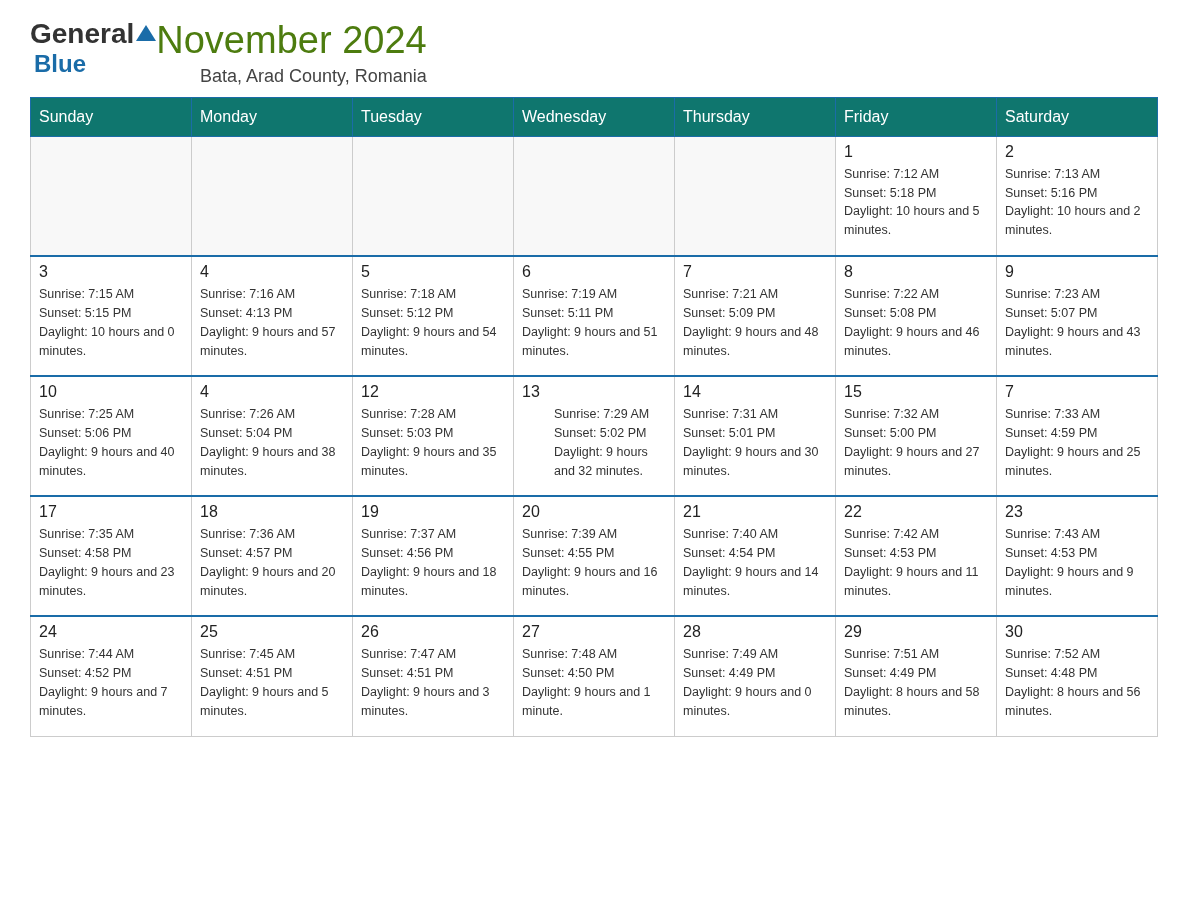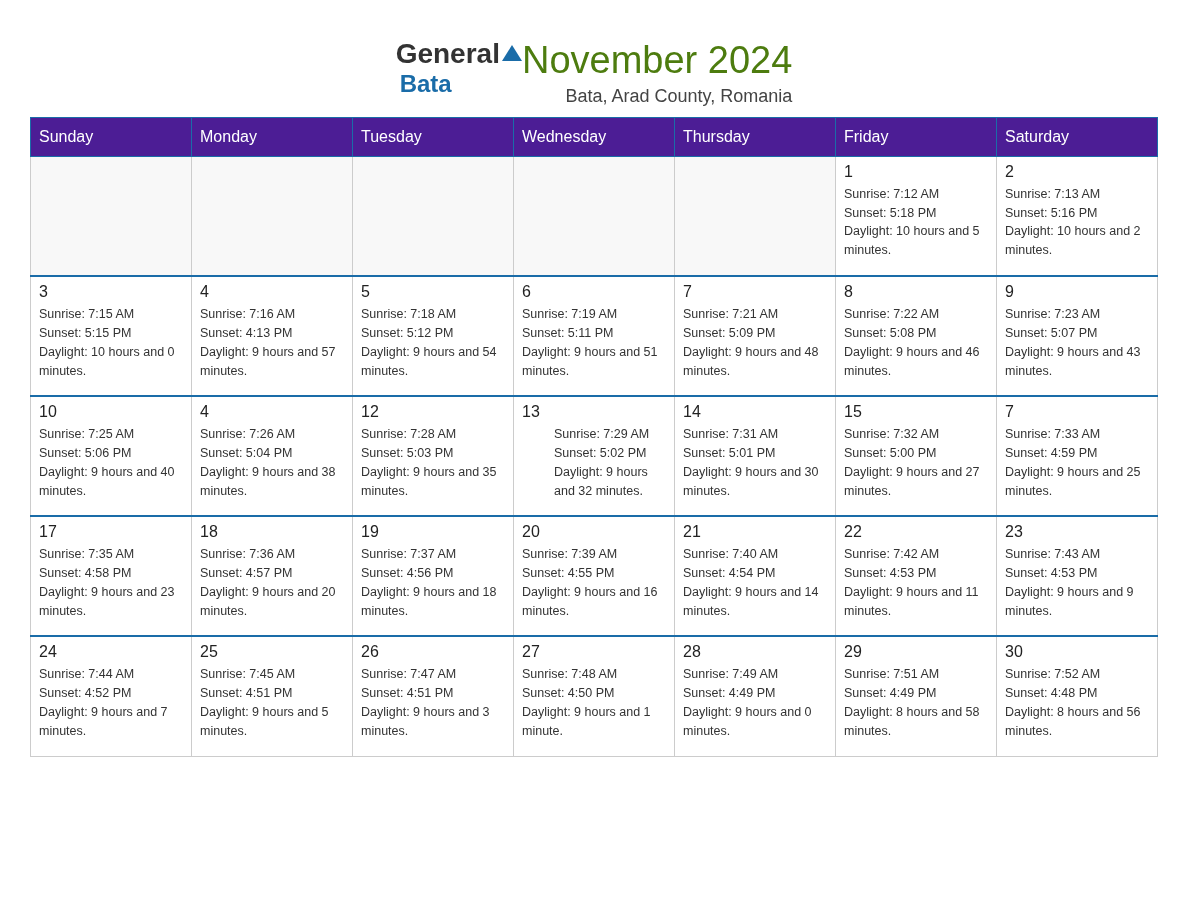--- a/index.html
+++ b/index.html
@@ -5,24 +5,23 @@
     * { box-sizing: border-box; margin: 0; padding: 0; }
     body {
       font-family: Arial, sans-serif;
       background: #fff;
       padding: 20px 30px;
       width: 1188px;
       min-height: 918px;
     }
     .header {
       display: flex;
-      justify-content: center;
+      justify-content: flex-start;
       align-items: flex-start;
       margin-bottom: 10px;
-      margin-top: 20px;
     }
     .logo {
       display: flex;
       flex-direction: column;
       align-items: flex-start;
     }
     .logo-text {
       font-size: 28px;
       font-weight: bold;
       color: #333;
@@ -48,21 +47,21 @@
       font-size: 18px;
       color: #444;
       margin-top: 4px;
     }
     .calendar {
       width: 100%;
       border-collapse: collapse;
       margin-top: 10px;
     }
     .calendar th {
-      background-color: #4c1d95;
+      background-color: #0f766e;
       color: #fff;
       padding: 10px 8px;
       text-align: left;
       font-size: 16px;
       font-weight: normal;
       border: 1px solid #1a6ca8;
     }
     .calendar td {
       border: 1px solid #ccc;
       vertical-align: top;
@@ -93,21 +92,21 @@
 <body>
 
 <div class="header">
   <div class="logo">
     <div style="display:flex; align-items:center;">
       <span class="logo-text">General</span>
       <svg width="20" height="20" viewBox="0 0 20 20" style="margin-left:2px; margin-top:-2px;">
         <polygon points="10,2 20,18 0,18" fill="#1a6ca8"></polygon>
       </svg>
     </div>
-    <span class="logo-blue">Bata</span>
+    <span class="logo-blue">Blue</span>
   </div>
   <div class="title-section">
     <div class="month-title">November 2024</div>
     <div class="location">Bata, Arad County, Romania</div>
   </div>
 </div>
 
 <table class="calendar">
   <thead>
     <tr>

